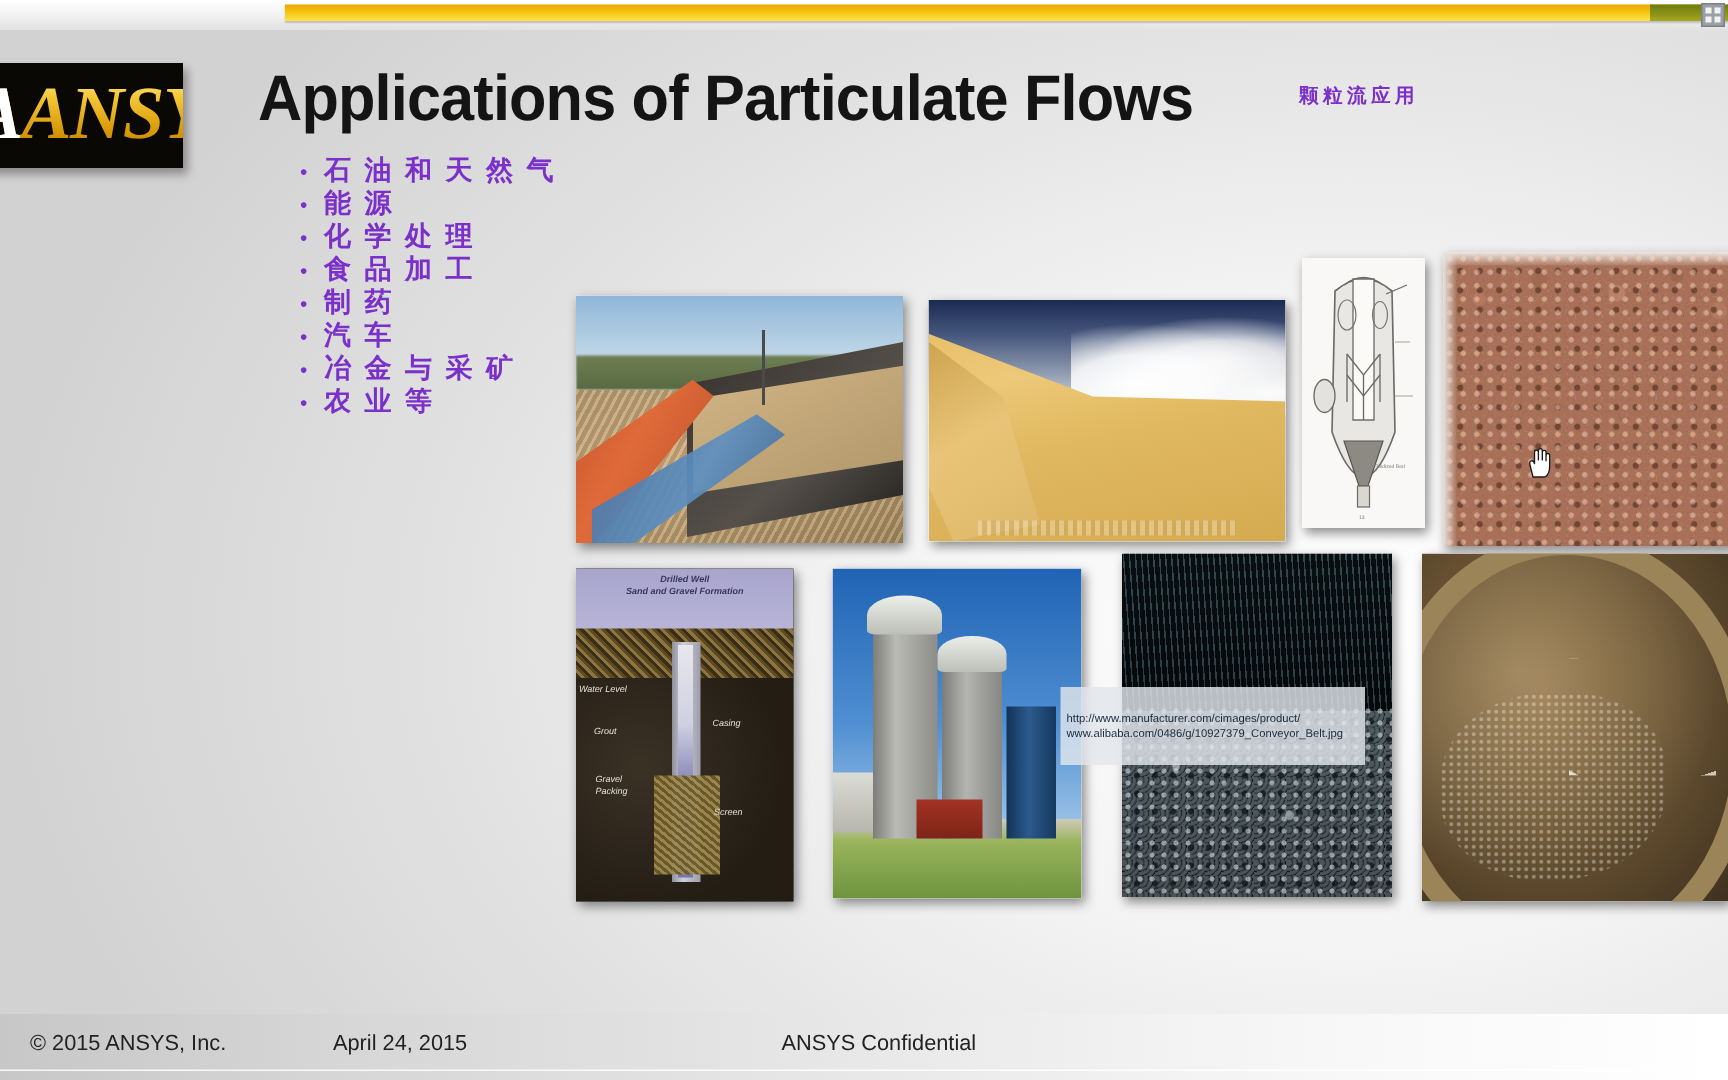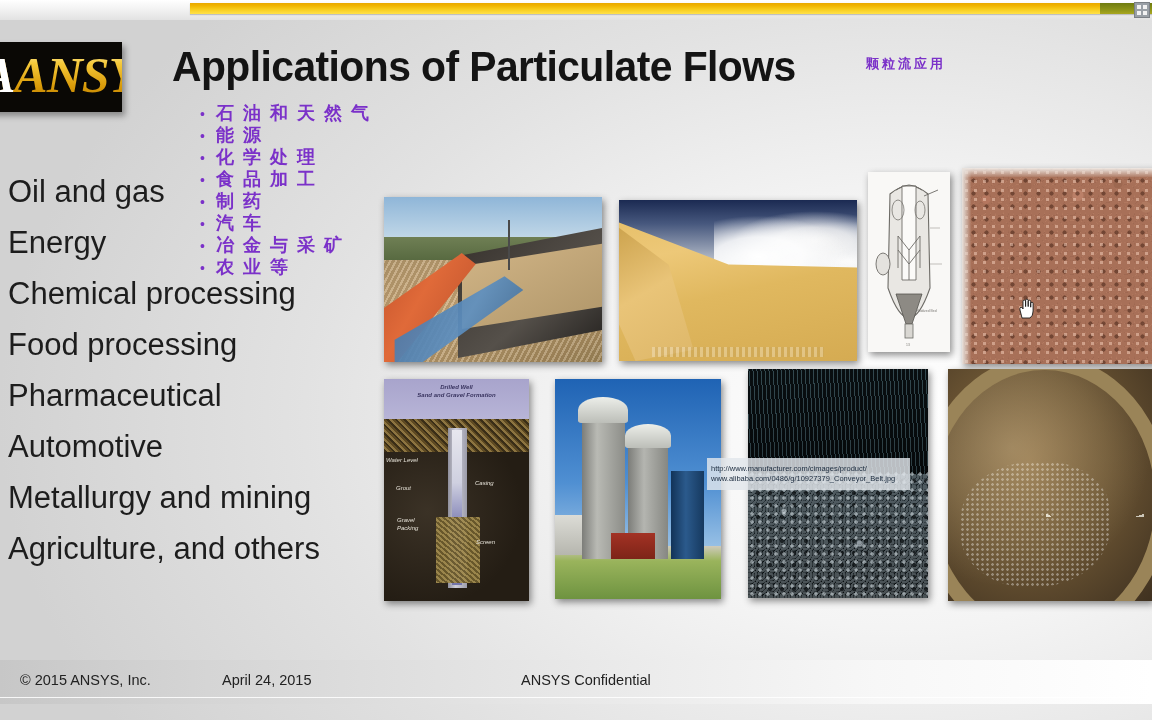--- a/index.html
+++ b/index.html
@@ -346,40 +346,40 @@
     background:
       linear-gradient(28deg, rgba(235,232,220,0.9) 0 3px, rgba(0,0,0,0) 3px),
       linear-gradient(-18deg, rgba(225,222,210,0.85) 0 3px, rgba(0,0,0,0) 3px);
   }
 
   
   #watermark {
     position: absolute;
     left: 707px; top: 458px;
     width: 195px;
-    padding: 6px 4px;
+    padding: 16px 4px;
     background: rgba(226,230,236,0.82);
     color: #1a2a3d;
     font-size: 7.5px;
     line-height: 10px;
     font-family: "Liberation Sans", sans-serif;
     white-space: nowrap;
   }
 
   
   #cursor {
     position: absolute;
     left: 1017px; top: 297px;
     width: 18px; height: 22px;
   }
 
   
   #footer {
     position: absolute;
-    left: 0; bottom: 16px;
+    left: 0; bottom: 0;
     width: 1152px; height: 44px;
     background: linear-gradient(to right, #c7c7c7 0%, #d5d5d5 18%, #e7e7e7 48%, #f7f7f7 76%, #ffffff 100%);
   }
   #footer .f {
     position: absolute;
     top: 12px;
     font-size: 14.5px;
     color: #222;
     white-space: nowrap;
   }
@@ -408,30 +408,20 @@
     </div>
   </div>
 
   <div id="logo">
     <div class="logo-text"><span class="logo-a">A</span><span>ANSYS</span></div>
   </div>
 
   <div id="title">Applications of Particulate Flows</div>
   <div id="title-cn">颗粒流应用</div>
 
-  <div id="list-en">
-    <div class="item">Oil and gas</div>
-    <div class="item">Energy</div>
-    <div class="item">Chemical processing</div>
-    <div class="item">Food processing</div>
-    <div class="item">Pharmaceutical</div>
-    <div class="item">Automotive</div>
-    <div class="item">Metallurgy and mining</div>
-    <div class="item">Agriculture, and others</div>
-  </div>
 
   <div id="list-cn">
     <div class="row">
       <span class="bullet">•</span>
       <span class="cn">石 油 和 天 然 气</span>
     </div>
     <div class="row">
       <span class="bullet">•</span>
       <span class="cn">能 源</span>
     </div>

